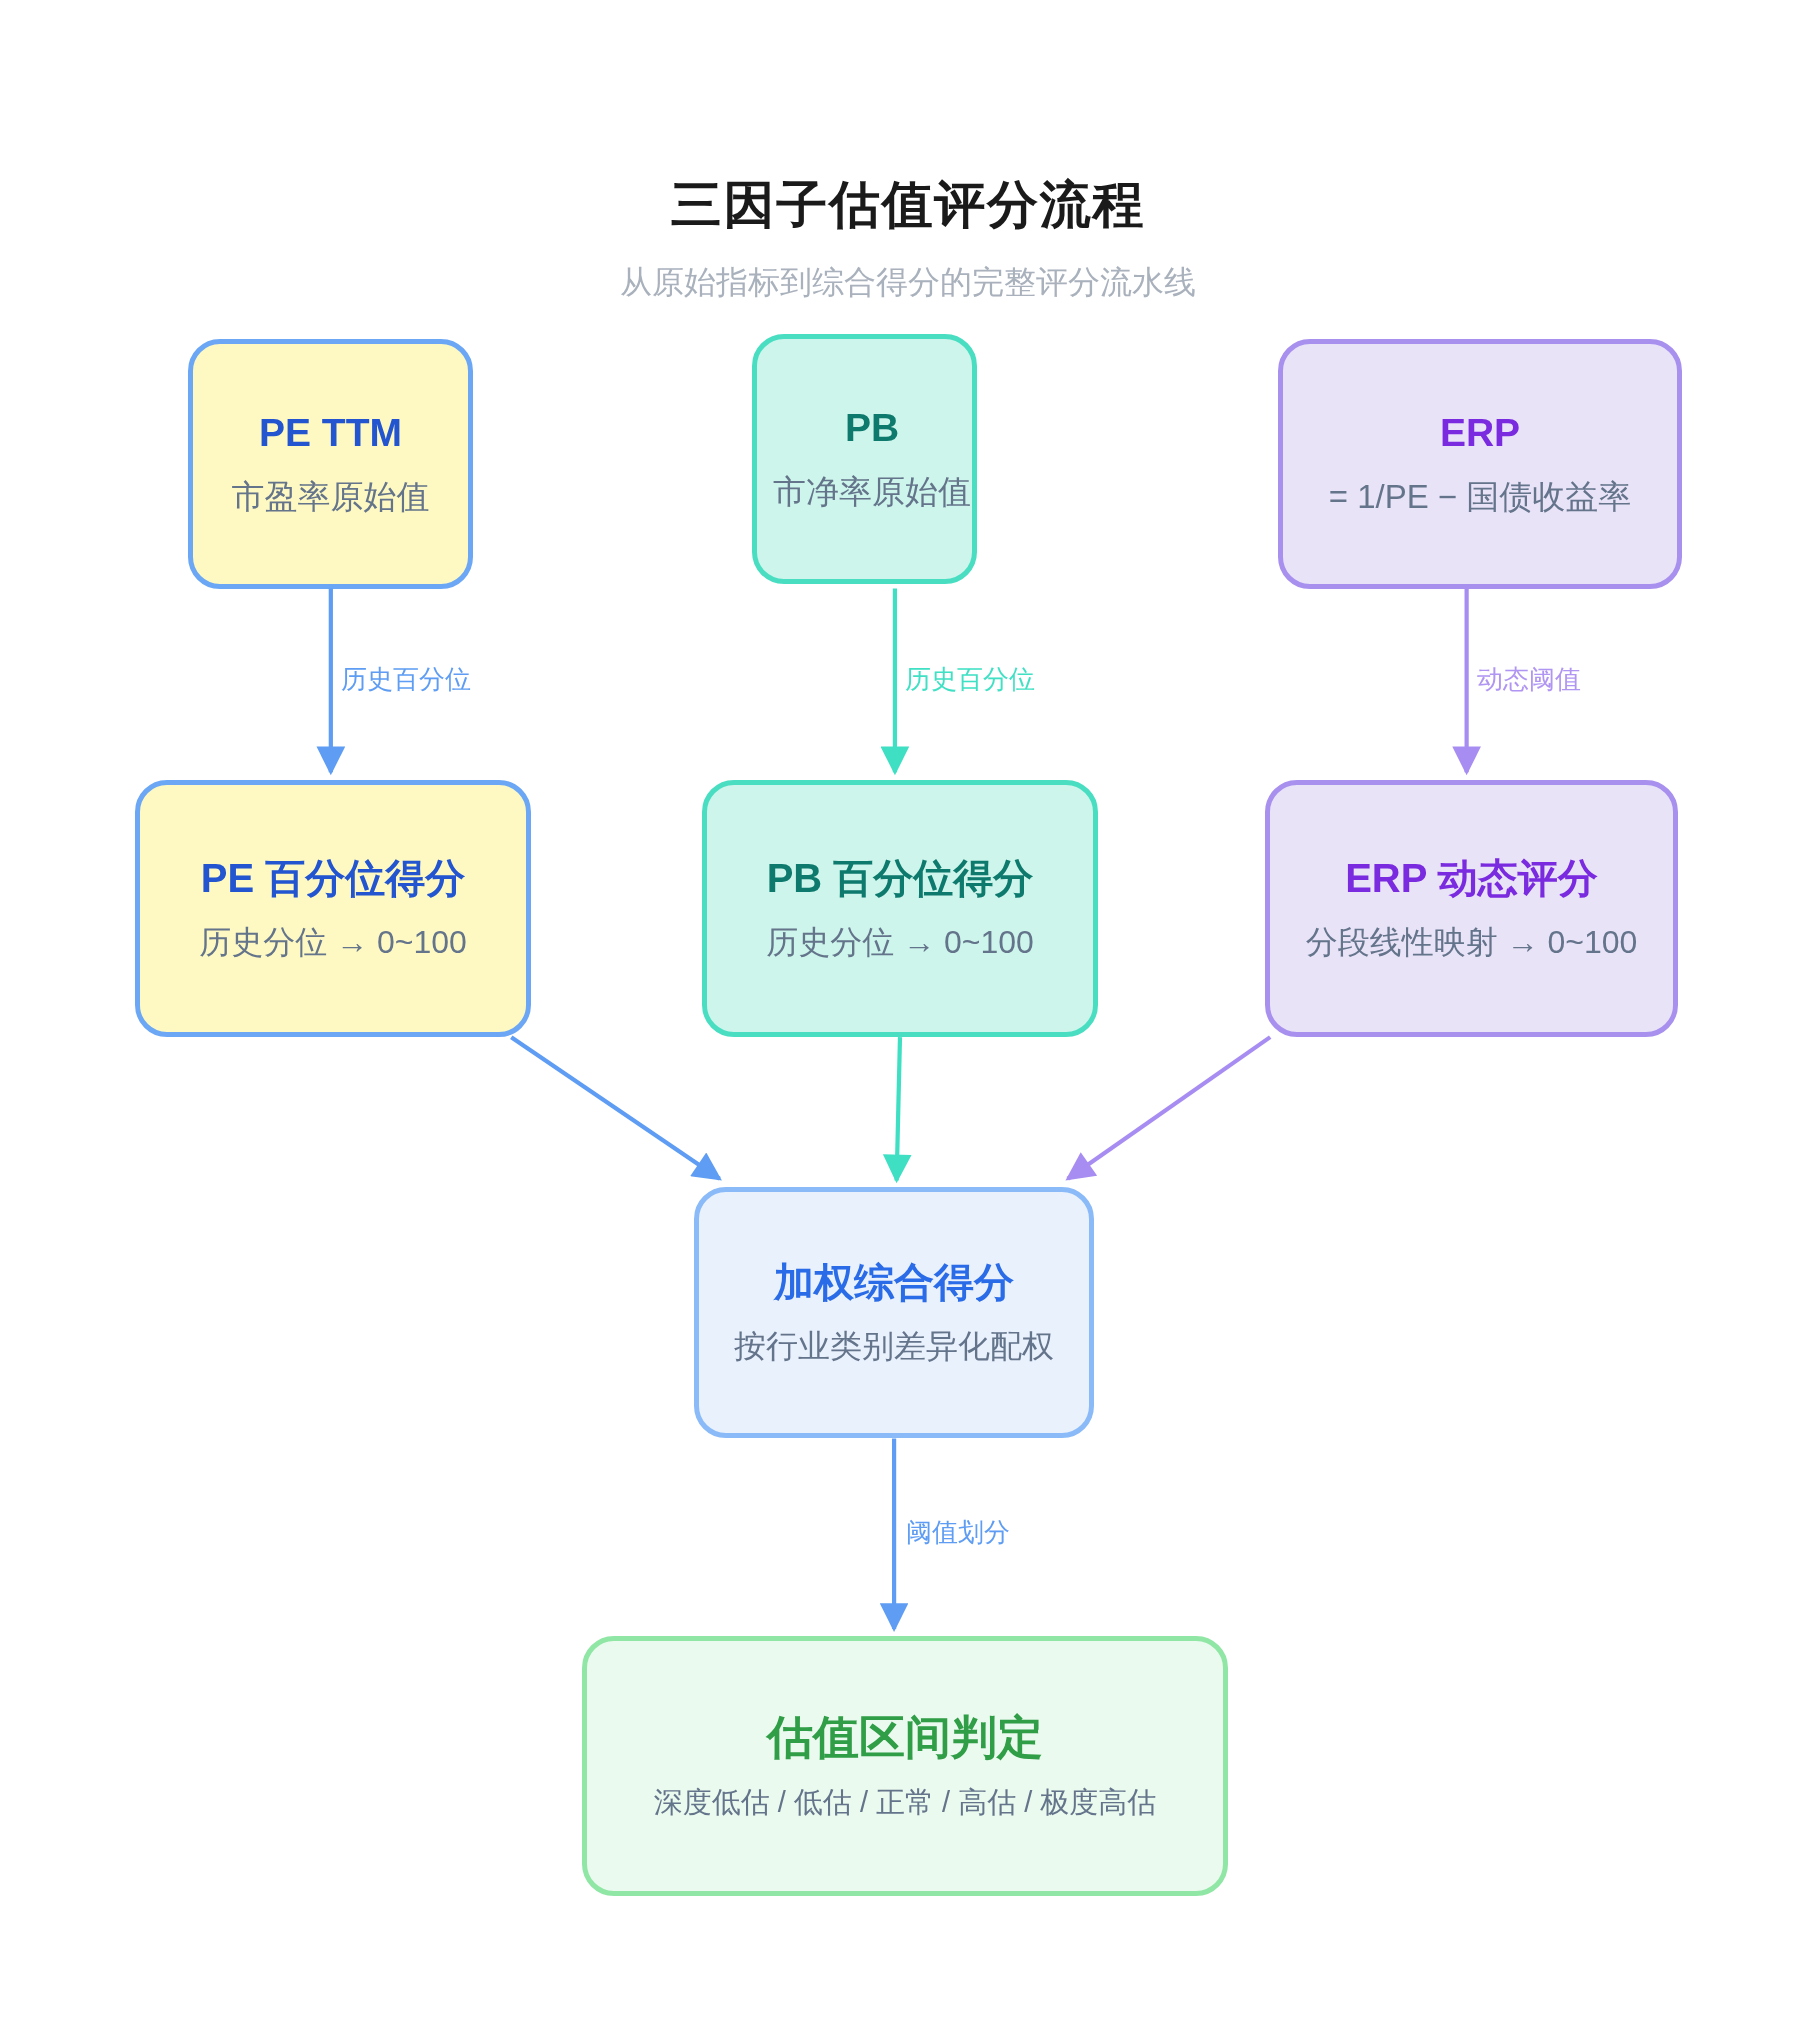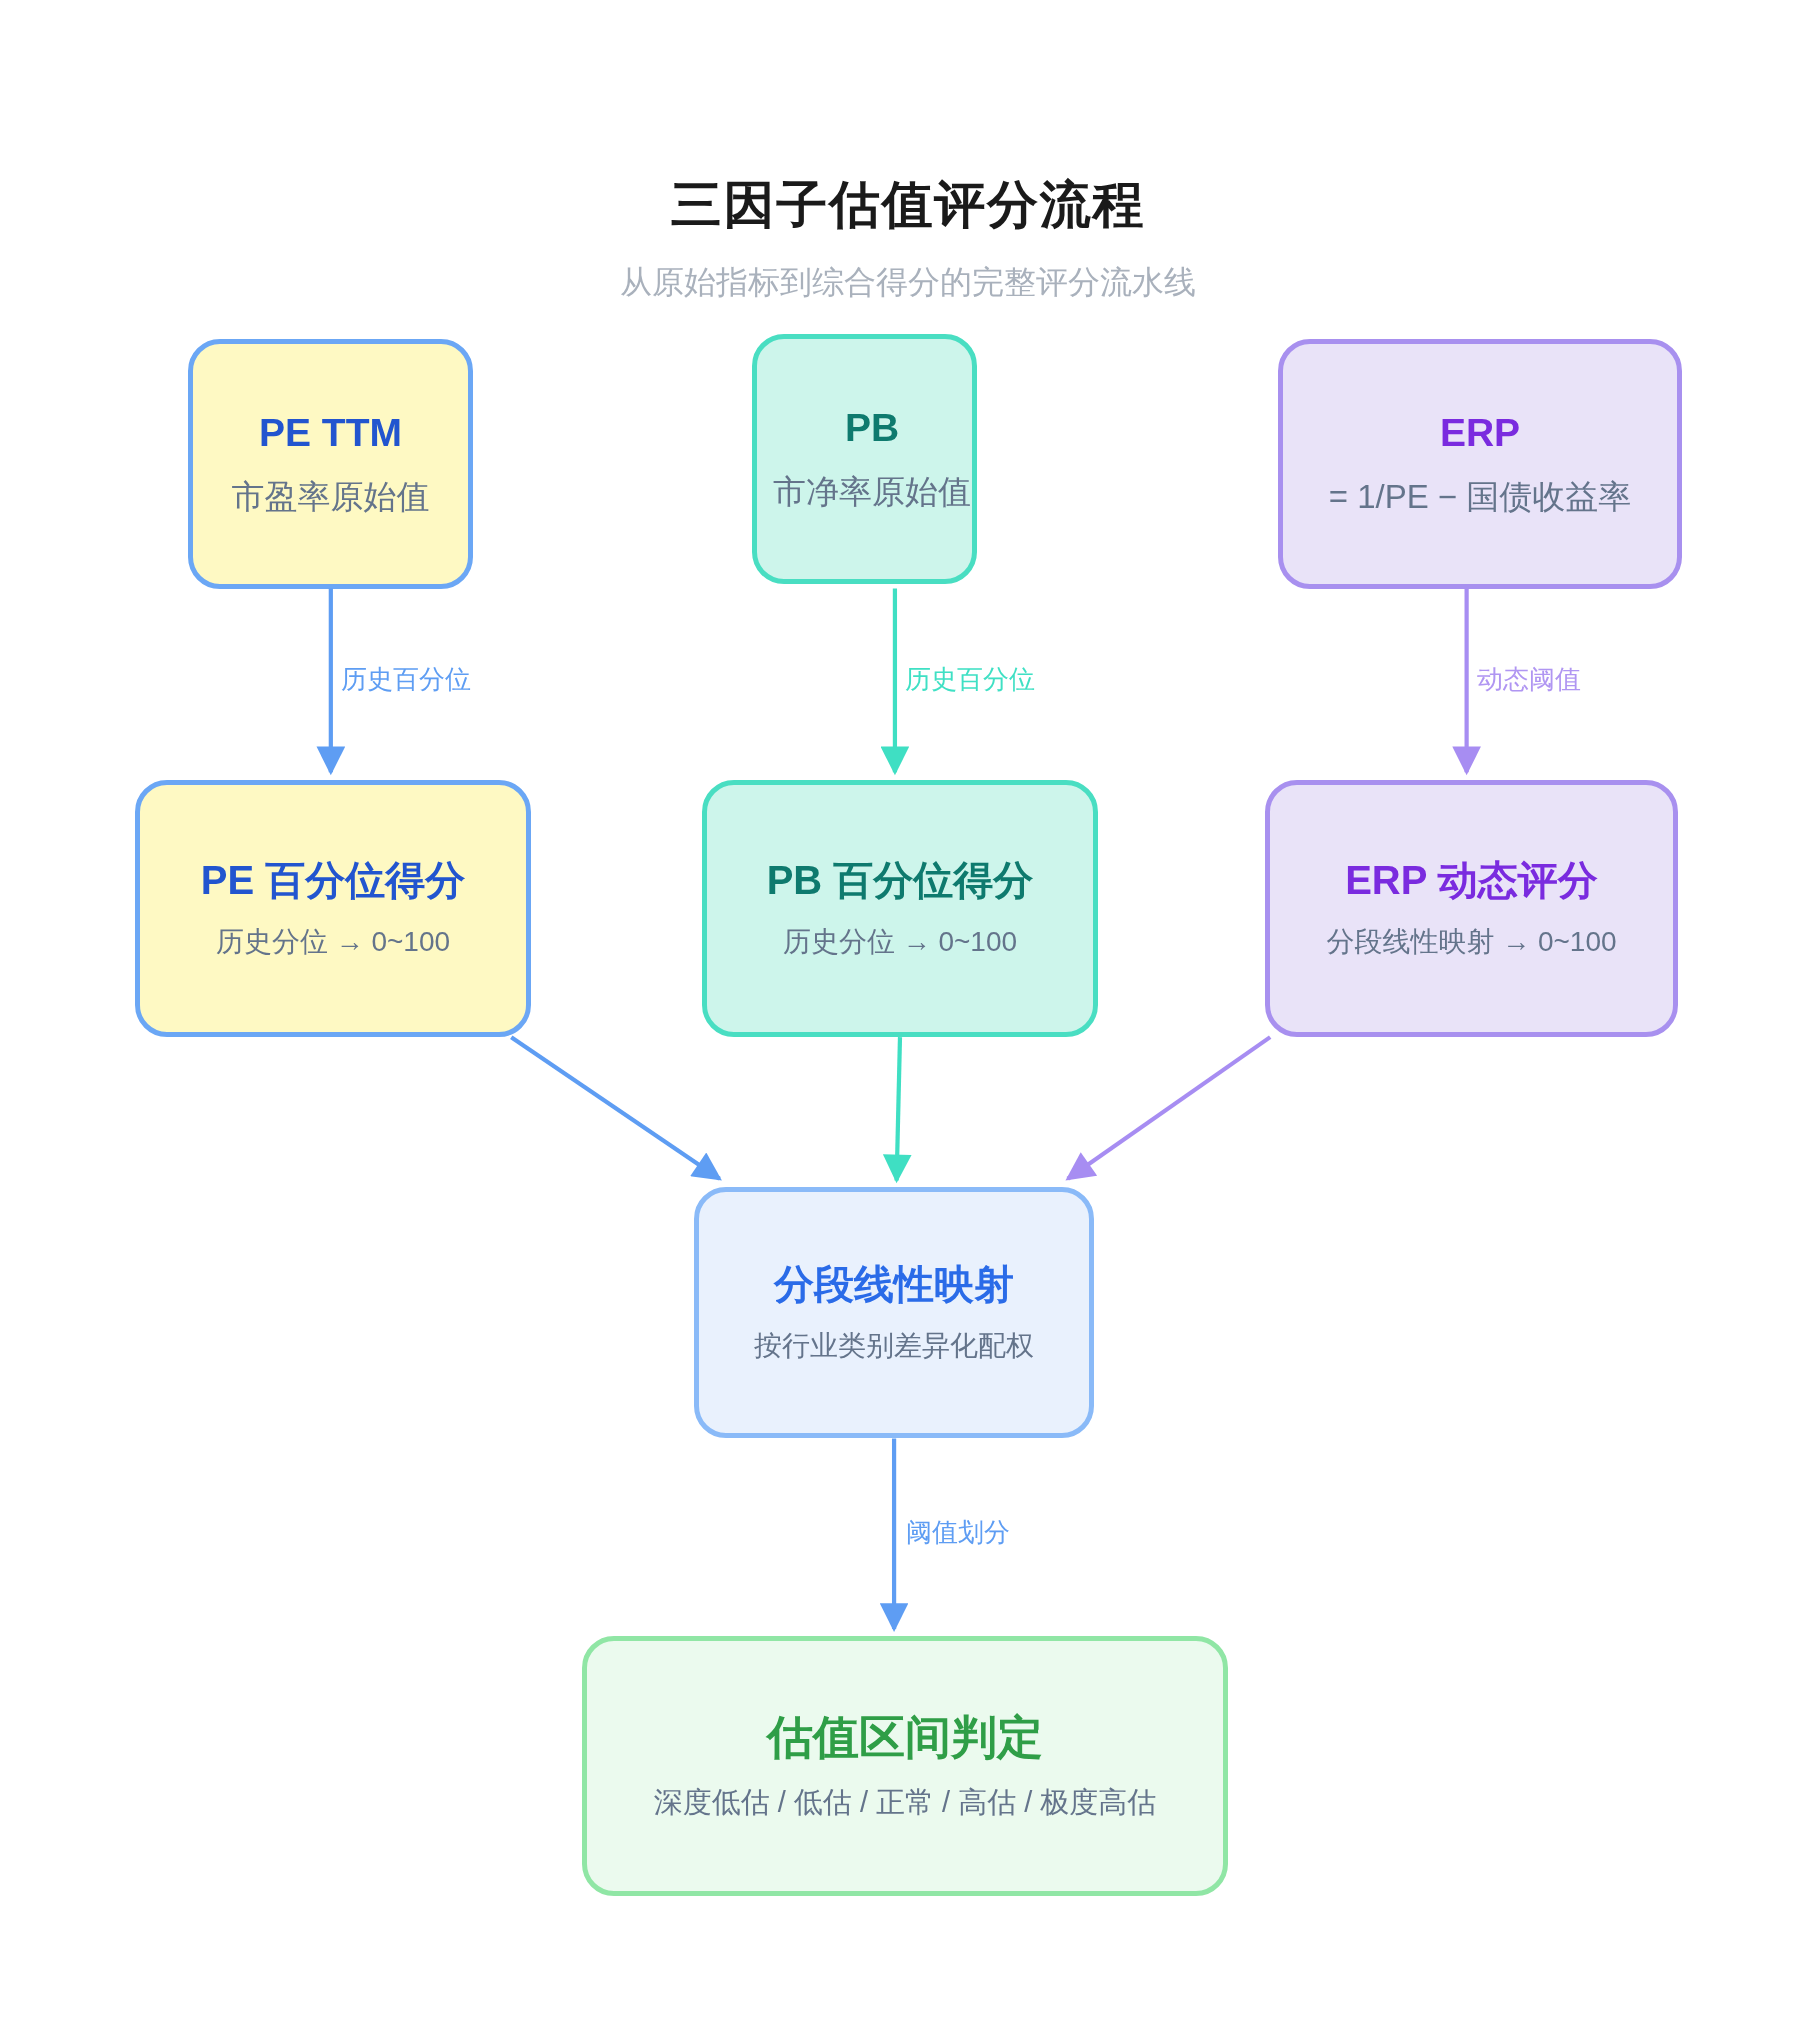--- a/index.html
+++ b/index.html
@@ -30,21 +30,21 @@
     align-items:center;justify-content:center;
     gap:22px;
     text-align:center;
     z-index:2;
   }
   .node .nt{font-weight:700;line-height:1.12;}
   .node .ns{color:#64748b;font-size:33px;line-height:1.2;white-space:nowrap;}
   .f46 .nt{font-size:39px;}
   .f48 .nt{font-size:40px;}
   .f54 .nt{font-size:46px;}
-  .f48 .ns{font-size:28px;}
+  .f48 .ns{font-size:32px;}
   .f54 .ns{font-size:29px;}
   .blue  {background:#fef9c3;border-color:#6ba7f5;}
   .blue  .nt{color:#2255cf;}
   .teal  {background:#cdf5eb;border-color:#49dec2;}
   .teal  .nt{color:#0e7a6e;}
   .purple{background:#e9e3f8;border-color:#a890ef;}
   .purple.nt, .purple .nt{color:#7a2bdf;}
   .midblue{background:#e9f1fd;border-color:#8abaf8;}
   .midblue .nt{color:#2a6be8;}
   .green {background:#ebfaee;border-color:#90e6a5;}
@@ -118,21 +118,21 @@
     <div class="nt">PB 百分位得分</div>
     <div class="ns">历史分位 → 0~100</div>
   </div>
 
   <div class="node purple f48" style="left:1265px;top:780px;width:413px;height:257px;">
     <div class="nt">ERP 动态评分</div>
     <div class="ns">分段线性映射 → 0~100</div>
   </div>
 
   <div class="node midblue f48" style="left:694px;top:1187px;width:400px;height:251px;">
-    <div class="nt">分段线性映射</div>
+    <div class="nt">加权综合得分</div>
     <div class="ns">按行业类别差异化配权</div>
   </div>
 
   <div class="node green f54" style="left:582px;top:1636px;width:646px;height:260px;">
     <div class="nt">估值区间判定</div>
     <div class="ns">深度低估 / 低估 / 正常 / 高估 / 极度高估</div>
   </div>
 
 </div>
 

